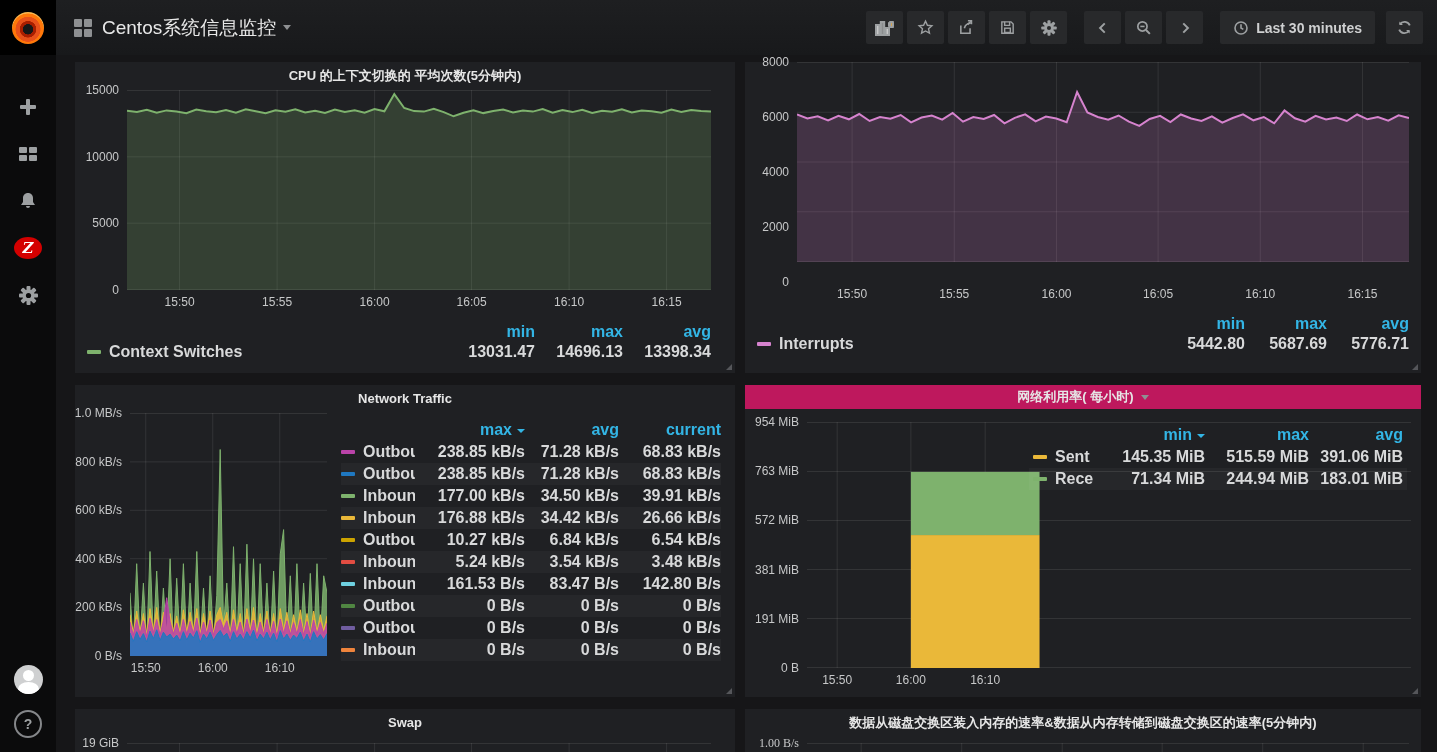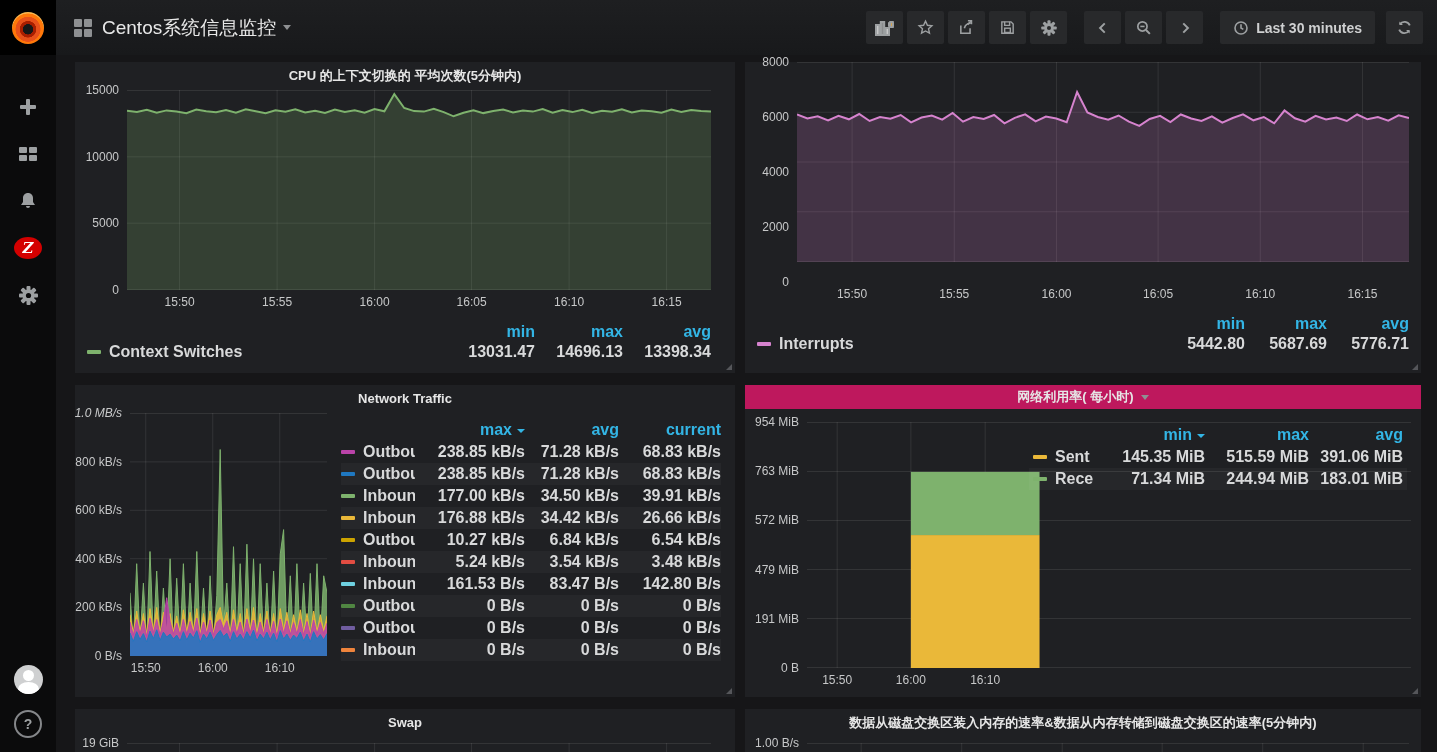--- a/index.html
+++ b/index.html
@@ -329,21 +329,21 @@
   </div>
 
   <div class="row">
 
     <div class="panel p-w1 p-h2">
       <div class="panel-title">Network Traffic</div>
       <div class="p3-body">
         <div class="p3-chart">
           <div class="chart-row" style="height:243px;">
             <div class="y-axis" style="width:55px;">
-                <span style="top: 0%; font-style: italic;">1.0 MB/s</span>
+                <span style="top: 0%;">1.0 MB/s</span>
                 <span style="top: 20%;">800 kB/s</span>
                 <span style="top: 40%;">600 kB/s</span>
                 <span style="top: 60%;">400 kB/s</span>
                 <span style="top: 80%;">200 kB/s</span>
                 <span style="top: 100%;">0 B/s</span>
               </div>
             <div class="plot">
                 <svg width="197" height="243" viewBox="0 0 197 243">
                   <line x1="0" y1="0.5" x2="197" y2="0.5" stroke="rgba(255,255,255,0.09)" stroke-width="1"></line>
                   <line x1="0" y1="48.900000000000006" x2="197" y2="48.900000000000006" stroke="rgba(255,255,255,0.09)" stroke-width="1"></line>
@@ -472,21 +472,21 @@
       </div>
     </div>
 
     <div class="panel p-w2 p-h2">
       <div class="panel-title hl"><span>网络利用率( 每小时)</span><span class="caret-down"></span></div>
       <div class="chart-row" style="height:246px;margin:13px 10px 0 0;">
         <div class="y-axis" style="width:62px;">
             <span style="top: 0%;">954 MiB</span>
             <span style="top: 20%;">763 MiB</span>
             <span style="top: 40%;">572 MiB</span>
-            <span style="top: 60%;">479 MiB</span>
+            <span style="top: 60%;">381 MiB</span>
             <span style="top: 80%;">191 MiB</span>
             <span style="top: 100%;">0 B</span>
           </div>
         <div class="plot">
             <svg width="604" height="246" viewBox="0 0 604 246">
               <line x1="0" y1="0.5" x2="604" y2="0.5" stroke="rgba(255,255,255,0.09)" stroke-width="1"></line>
               <line x1="0" y1="49.5" x2="604" y2="49.5" stroke="rgba(255,255,255,0.09)" stroke-width="1"></line>
               <line x1="0" y1="98.5" x2="604" y2="98.5" stroke="rgba(255,255,255,0.09)" stroke-width="1"></line>
               <line x1="0" y1="147.5" x2="604" y2="147.5" stroke="rgba(255,255,255,0.09)" stroke-width="1"></line>
               <line x1="0" y1="196.5" x2="604" y2="196.5" stroke="rgba(255,255,255,0.09)" stroke-width="1"></line>
@@ -552,21 +552,21 @@
               <line x1="539.616" y1="0" x2="539.616" y2="240" stroke="rgba(255,255,255,0.09)" stroke-width="1"></line>
             </svg>
           </div>
       </div>
     </div>
 
     <div class="panel p-w2 p-h3">
       <div class="panel-title">数据从磁盘交换区装入内存的速率&amp;数据从内存转储到磁盘交换区的速率(5分钟内)</div>
       <div class="chart-row" style="height:240px;margin:6px 12px 0 0;">
         <div class="y-axis" style="width:62px;">
-            <span style="top: 0%;">1.00 B/s</span>
+            <span style="top: 0%; font-family: Liberation Serif, serif;">1.00 B/s</span>
           </div>
         <div class="plot">
             <svg width="602" height="240" viewBox="0 0 602 240">
               <line x1="0" y1="0.5" x2="602" y2="0.5" stroke="rgba(255,255,255,0.09)" stroke-width="1"></line>
               <line x1="54.18" y1="0" x2="54.18" y2="240" stroke="rgba(255,255,255,0.09)" stroke-width="1"></line>
               <line x1="154.714" y1="0" x2="154.714" y2="240" stroke="rgba(255,255,255,0.09)" stroke-width="1"></line>
               <line x1="255.248" y1="0" x2="255.248" y2="240" stroke="rgba(255,255,255,0.09)" stroke-width="1"></line>
               <line x1="355.18" y1="0" x2="355.18" y2="240" stroke="rgba(255,255,255,0.09)" stroke-width="1"></line>
               <line x1="455.714" y1="0" x2="455.714" y2="240" stroke="rgba(255,255,255,0.09)" stroke-width="1"></line>
               <line x1="556.248" y1="0" x2="556.248" y2="240" stroke="rgba(255,255,255,0.09)" stroke-width="1"></line>

